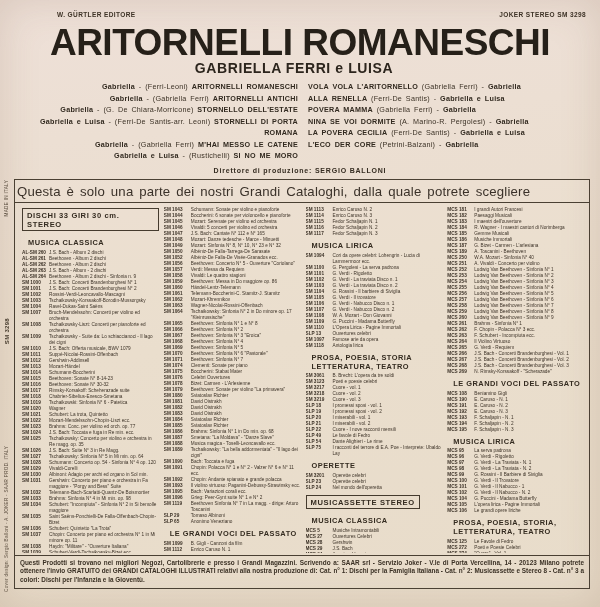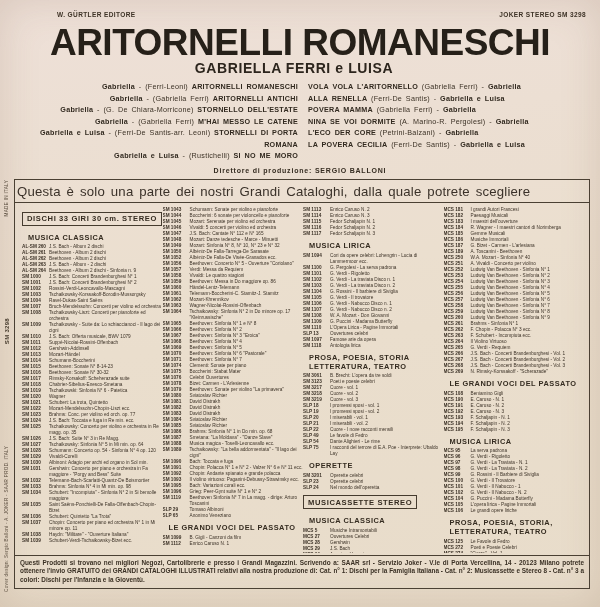--- a/index.html
+++ b/index.html
@@ -21,21 +21,21 @@
   .tcol.left{text-align:right;padding-right:5px;}
   .tcol.right{text-align:left;padding-left:5px;}
   .trow b{color:#322a20;}
   #producer{position:absolute;top:167px;left:0;right:0;text-align:center;font-size:7px;font-weight:700;
     letter-spacing:.8px;color:#352c21;}
   
   #catbox{position:absolute;left:14px;top:179px;width:574px;height:408px;border:1px solid #4a4033;
     display:flex;flex-direction:column;background:rgba(255,250,240,.06);}
   #headline{flex:0 0 auto;text-align:left;font-size:13.2px;font-weight:400;letter-spacing:.2px;
     word-spacing:2px;color:#3a3129;padding:4px 2px 3px;border-bottom:1px solid #4a4033;}
-  #catcols{flex:1 1 auto;display:flex;padding:4px 5px 2px 7px;overflow:hidden;}
+  #catcols{flex:1 1 auto;display:flex;gap:5px;padding:4px 5px 2px 7px;overflow:hidden;}
   .cat-col{flex:1 1 0;overflow:hidden;}
   .cat-box-h{display:inline-block;border:1px solid #453b2e;font-size:7.6px;font-weight:700;
     letter-spacing:.6px;padding:1.5px 4px;margin:1px 0 3px;color:#352c21;}
   .cat-h{font-size:7.4px;font-weight:700;letter-spacing:.5px;margin:4px 0 2.5px;color:#352c21;padding-left:6px;}
   .cat-e{display:flex;font-size:4.7px;line-height:6px;color:#3c3227;}
   .cat-n{flex:0 0 27px;font-weight:700;white-space:nowrap;}
   .cat-t{flex:1;}
   
   #footer{flex:0 0 auto;border-top:1px solid #4a4033;font-size:6.4px;font-weight:700;line-height:8.3px;
     padding:3px 5px 4px;text-align:justify;color:#3a3024;}
@@ -52,31 +52,31 @@
   <div id="publisher" class="toplabel">W. GÜRTLER EDITORE</div>
   <div id="labelinfo" class="toplabel">JOKER STEREO SM 3298</div>
   <div id="title">ARITORNELLI ROMANESCHI</div>
   <div id="subtitle">GABRIELLA FERRI e LUISA</div>
 
   <div id="tracks">
     <div class="tcol left">
         <div class="trow"><b>Gabriella</b><span> - (Ferri-Leoni) </span><b>ARITORNELLI ROMANESCHI</b></div>
         <div class="trow"><b>Gabriella</b><span> - (Gabriella Ferri) </span><b>ARITORNELLI ANTICHI</b></div>
         <div class="trow"><b>Gabriella</b><span> - (G. De Chiara-Morricone) </span><b>STORNELLO DELL'ESTATE</b></div>
+        <div class="trow"><b>Gabriella e Luisa</b><span> - (Ferri-De Santis-arr. Leoni) </span><b>STORNELLI DI PORTA ROMANA</b></div>
         <div class="trow"><b>Gabriella</b><span> - (Gabriella Ferri) </span><b>M'HAI MESSO LE CATENE</b></div>
-        <div class="trow"><b>Gabriella e Luisa</b><span> - (Ferri-De Santis-arr. Leoni) </span><b>STORNELLI DI PORTA ROMANA</b></div>
         <div class="trow"><b>Gabriella e Luisa</b><span> - (Rustichelli) </span><b>SI NO ME MORO</b></div>
       </div>
     <div class="tcol right">
         <div class="trow"><b>VOLA VOLA L'ARITORNELLO</b><span> (Gabriella Ferri) - </span><b>Gabriella</b></div>
         <div class="trow"><b>ALLA RENELLA</b><span> (Ferri-De Santis) - </span><b>Gabriella e Luisa</b></div>
         <div class="trow"><b>POVERA MAMMA</b><span> (Gabriella Ferri) - </span><b>Gabriella</b></div>
         <div class="trow"><b>NINA SE VOI DORMITE</b><span> (A. Marino-R. Pergolesi) - </span><b>Gabriella</b></div>
+        <div class="trow"><b>LA POVERA CECILIA</b><span> (Ferri-De Santis) - </span><b>Gabriella e Luisa</b></div>
         <div class="trow"><b>L'ECO DER CORE</b><span> (Petrini-Balzani) - </span><b>Gabriella</b></div>
-        <div class="trow"><b>LA POVERA CECILIA</b><span> (Ferri-De Santis) - </span><b>Gabriella e Luisa</b></div>
       </div>
   </div>
 
   <div id="producer">Direttore di produzione: SERGIO BALLONI</div>
 
   <div id="catbox">
     <div id="headline">Questa è solo una parte dei nostri Grandi Cataloghi, dalla quale potrete scegliere</div>
     <div id="catcols">
         <div class="cat-col"><div class="cat-box-h">DISCHI 33 GIRI 30 cm. STEREO</div><div></div><div class="cat-h">MUSICA CLASSICA</div><div class="cat-e">
             <span class="cat-n">AL-SM 260</span>

